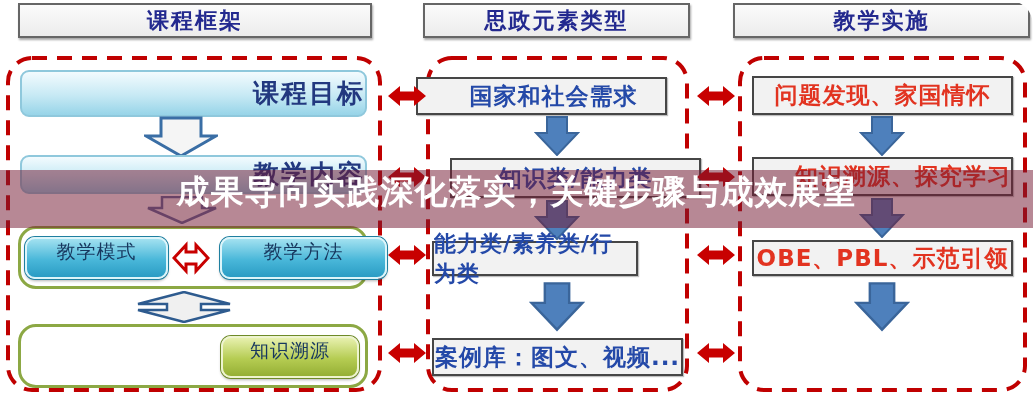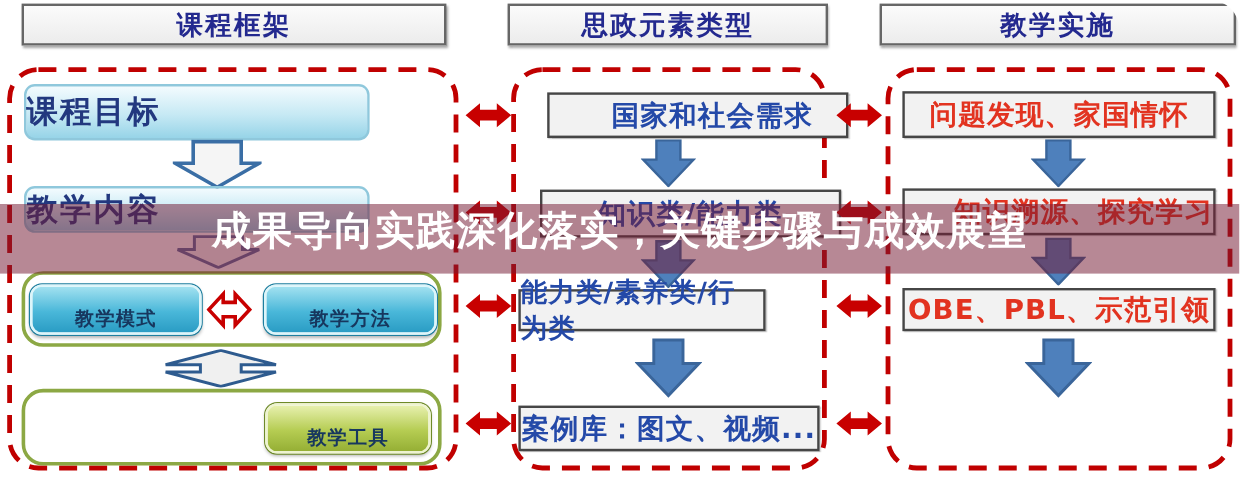--- a/index.html
+++ b/index.html
@@ -10,41 +10,41 @@
   }
   .hdr{
     position:absolute;top:3px;height:35px;box-sizing:border-box;
     background:linear-gradient(#fbfbfb,#ececec);
     border:2px solid #666;box-shadow:1px 2px 2px rgba(0,0,0,.35);
     display:flex;align-items:center;justify-content:center;
     font-weight:bold;font-size:22px;color:#23298F;letter-spacing:2px;
   }
   .dashed{position:absolute;pointer-events:none;}
   .cyan-box{
-    position:absolute;left:20px;width:288px;box-sizing:border-box;
+    position:absolute;left:20px;width:347px;box-sizing:border-box;
     background:linear-gradient(#f3fbfe,#c6e9f4 55%,#97d4e8);
     border:2px solid #8fc8dc;border-radius:9px;
-    display:flex;align-items:center;justify-content:flex-start;
+    display:flex;align-items:center;justify-content:flex-end;
     color:#22387F;font-weight:bold;font-size:26px;letter-spacing:2px;
   }
   .gray-box{
     position:absolute;box-sizing:border-box;background:#f2f2f2;border:2px solid #464646;
     display:flex;align-items:center;justify-content:center;
     font-weight:bold;font-size:23px;letter-spacing:1px;box-shadow:1px 1px 1px rgba(0,0,0,.25);
   }
   .blue-text{color:#2449A8;}
   .red-text{color:#E23320;}
   .green-group{
     position:absolute;left:18px;width:350px;box-sizing:border-box;background:#fff;
     border:3px solid #8CA844;border-radius:18px;
   }
   .btn{
     position:absolute;box-sizing:border-box;border-radius:10px;
-    display:flex;align-items:flex-end;justify-content:center;
-    font-weight:bold;font-size:16px;color:#17375E;letter-spacing:1px;
+    display:flex;align-items:flex-start;justify-content:center;
+    font-weight:normal;font-size:19px;color:#17375E;letter-spacing:1px;
   }
   .btn-cyan{
     background:linear-gradient(#a2e1f0,#49b7d9 55%,#2a9cc4);
     border:2px solid #dcf5fa;box-shadow:0 0 0 1px #1e7fa0,0 2px 3px rgba(0,0,0,.3);
   }
   .btn-green{
     background:linear-gradient(#e7f0ae,#b5cc52 55%,#95af35);
     border:2px solid #eef4cf;box-shadow:0 0 0 1px #6e8a28,0 2px 3px rgba(0,0,0,.3);
   }
   .arr{position:absolute;line-height:0;}
@@ -111,36 +111,36 @@
 
   <div class="green-group" style="top:226px;height:63px;"></div>
   <div class="btn btn-cyan" style="left:25px;top:237px;width:143px;height:42px;">
     <span>教学模式</span>
   </div>
   <div class="arr" style="left:172px;top:240px;">
     <svg width="38" height="36" viewBox="0 0 38 36">
         <path d="M2 18 L14 5 V12 H24 V5 L36 18 L24 31 V24 H14 V31 Z" fill="#ffffff" stroke="#C80000" stroke-width="3"></path>
       </svg>
   </div>
-  <div class="btn btn-cyan" style="left:220px;top:237px;width:144px;height:42px;">
+  <div class="btn btn-cyan" style="left:220px;top:237px;width:167px;height:42px;">
     <span>教学方法</span>
   </div>
 
   <div class="arr" style="left:128px;top:291px;">
     <svg width="112" height="32" viewBox="0 0 112 32">
         <path d="M56 1 L102 13 H73 V19 H102 L56 31 L10 19 H39 V13 H10 Z" fill="#f0f0f0" stroke="#2E5B8F" stroke-width="2.5"></path>
       </svg>
   </div>
 
   <div class="green-group" style="top:324px;height:64px;"></div>
   <div class="btn btn-green" style="left:221px;top:336px;width:138px;height:42px;">
-    <span>教学工具</span>
-  </div>
-
-  <div class="gray-box blue-text" style="left:456px;top:77px;width:251px;height:38px;padding-left:24px;">
+    <span>知识溯源</span>
+  </div>
+
+  <div class="gray-box blue-text" style="left:416px;top:77px;width:251px;height:38px;padding-left:24px;">
     <span>国家和社会需求</span>
   </div>
   <div class="arr" style="left:534px;top:116px;">
     <svg width="46" height="40" viewBox="0 0 46 40">
         <path d="M13 1 H33 V17 H44 L23 39 L2 17 H13 Z" fill="#4E80BC" stroke="#3A659A" stroke-width="2"></path>
       </svg>
   </div>
   <div class="gray-box blue-text" style="left:450px;top:158px;width:251px;height:40px;">
     <span>知识类/能力类</span>
   </div>

